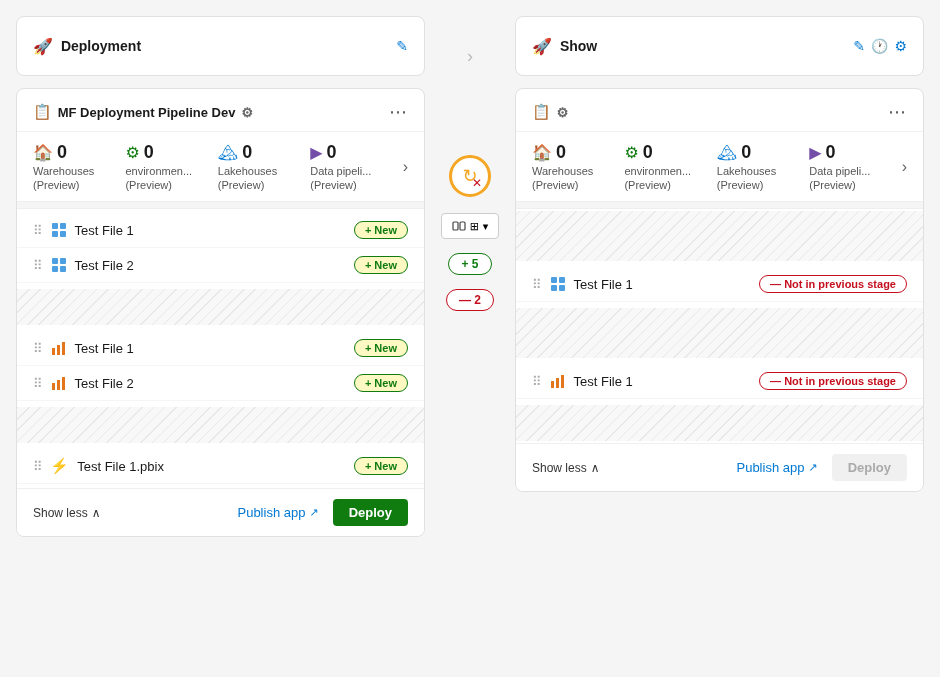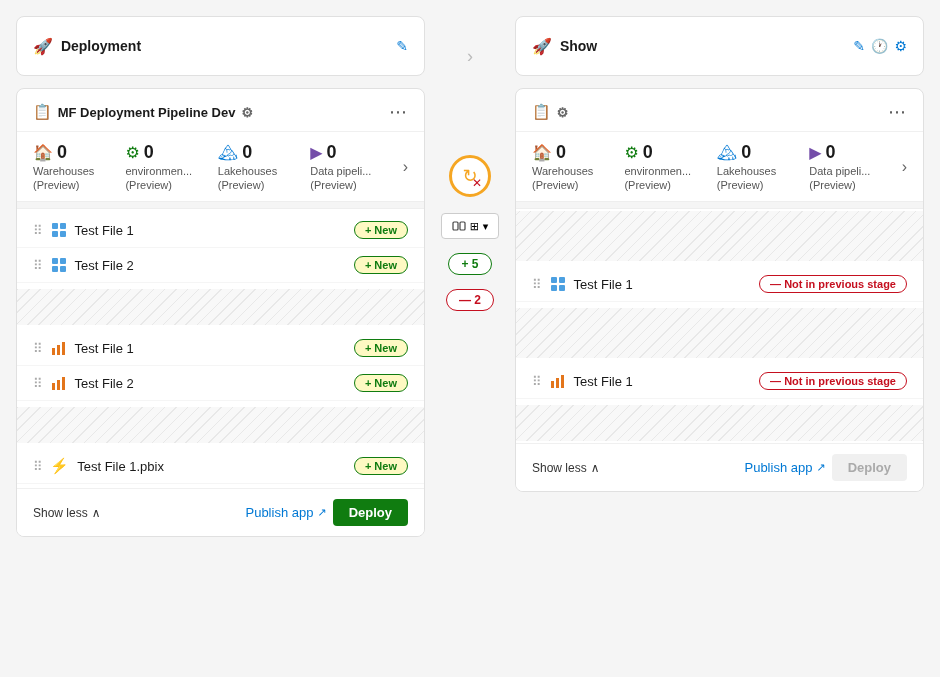--- a/index.html
+++ b/index.html
@@ -184,21 +184,21 @@
       cursor: pointer;
       display: flex;
       align-items: center;
       gap: 4px;
       background: none;
       border: none;
     }
     .footer-right {
       display: flex;
       align-items: center;
-      gap: 6px;
+      gap: 14px;
     }
     .publish-link {
       font-size: 13px;
       color: #0078d4;
       cursor: pointer;
       display: flex;
       align-items: center;
       gap: 4px;
       background: none;
       border: none;

